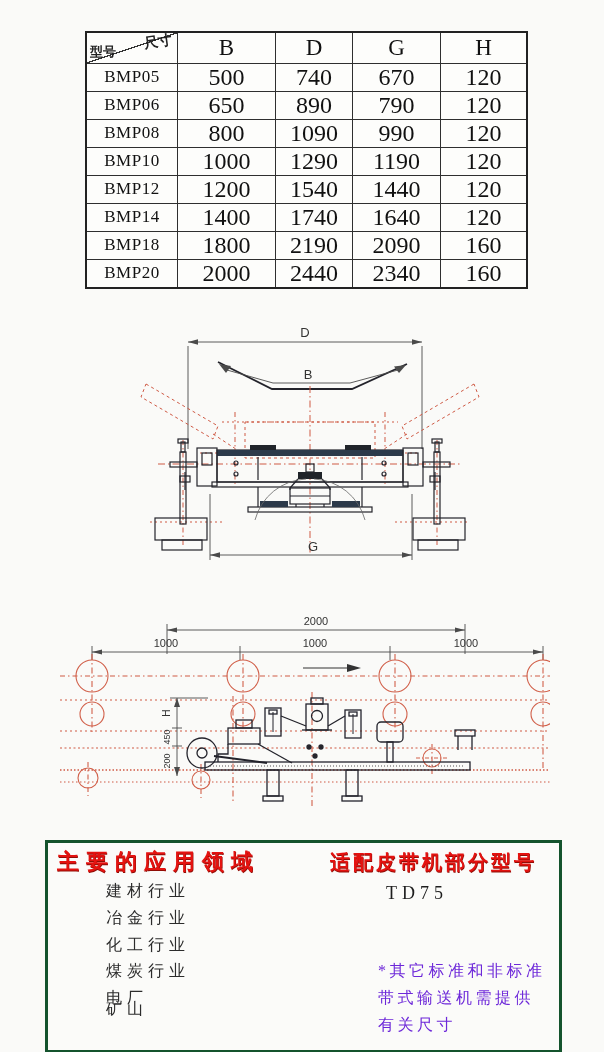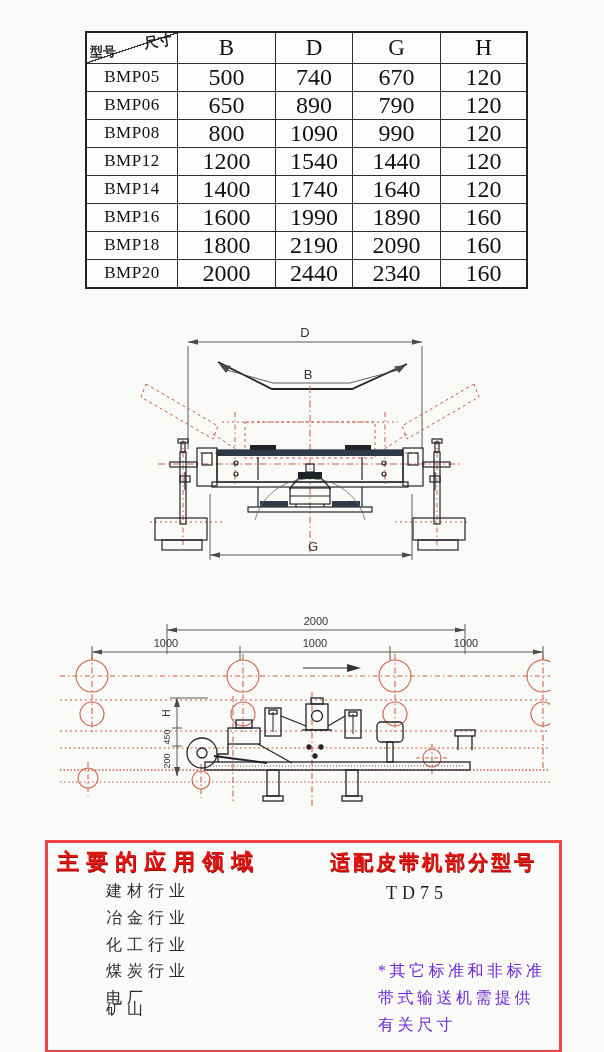--- a/index.html
+++ b/index.html
@@ -23,21 +23,21 @@
      transform:rotate(-8deg);font-family:"Liberation Serif",serif;}
   .corner-bottom{position:absolute;bottom:2px;left:3px;font-size:13px;color:#222;}
 
   
   .diag1{position:absolute;left:140px;top:322px;}
   .diag2{position:absolute;left:60px;top:606px;}
   svg text{font-family:"Liberation Sans",sans-serif;fill:#333;}
 
   
   .app-box{position:absolute;left:45px;top:840px;width:511px;height:207px;
-           border:3px solid #ef4444;background:#fbfbf9;}
+           border:3px solid #14532d;background:#fbfbf9;}
   .app-h-left{position:absolute;left:9px;top:4px;font-size:22px;font-weight:bold;color:#e41310;
            letter-spacing:7px;text-shadow:0.6px 0.8px 0 #8f0d06;white-space:nowrap;}
   .app-h-right{position:absolute;left:282px;top:6px;font-size:20px;font-weight:bold;color:#e41310;
            letter-spacing:3px;text-shadow:0.6px 0.8px 0 #8f0d06;white-space:nowrap;}
   .ind{position:absolute;left:58px;font-size:16px;letter-spacing:5px;color:#2c2c2c;
        font-family:"Liberation Serif",serif;white-space:nowrap;}
   .td-model{position:absolute;left:338px;top:40px;font-size:18px;letter-spacing:5px;color:#1e1e1e;
        font-family:"Liberation Serif",serif;}
   .note-line{position:absolute;left:330px;font-size:16px;letter-spacing:3.5px;color:#6d28d9;
        font-family:"Liberation Serif",serif;white-space:nowrap;}
@@ -77,39 +77,39 @@
           <td class="val">120</td>
         </tr>
         <tr>
           <td class="model">BMP08</td>
           <td class="val">800</td>
           <td class="val">1090</td>
           <td class="val">990</td>
           <td class="val">120</td>
         </tr>
         <tr>
+          <td class="model">BMP10</td>
+          <td class="val">1000</td>
+          <td class="val">1290</td>
+          <td class="val">1190</td>
+          <td class="val">120</td>
+        </tr>
+        <tr>
           <td class="model">BMP12</td>
           <td class="val">1200</td>
           <td class="val">1540</td>
           <td class="val">1440</td>
           <td class="val">120</td>
         </tr>
         <tr>
           <td class="model">BMP14</td>
           <td class="val">1400</td>
           <td class="val">1740</td>
           <td class="val">1640</td>
           <td class="val">120</td>
-        </tr>
-        <tr>
-          <td class="model">BMP16</td>
-          <td class="val">1600</td>
-          <td class="val">1990</td>
-          <td class="val">1890</td>
-          <td class="val">160</td>
         </tr>
         <tr>
           <td class="model">BMP18</td>
           <td class="val">1800</td>
           <td class="val">2190</td>
           <td class="val">2090</td>
           <td class="val">160</td>
         </tr>
         <tr>
           <td class="model">BMP20</td>

